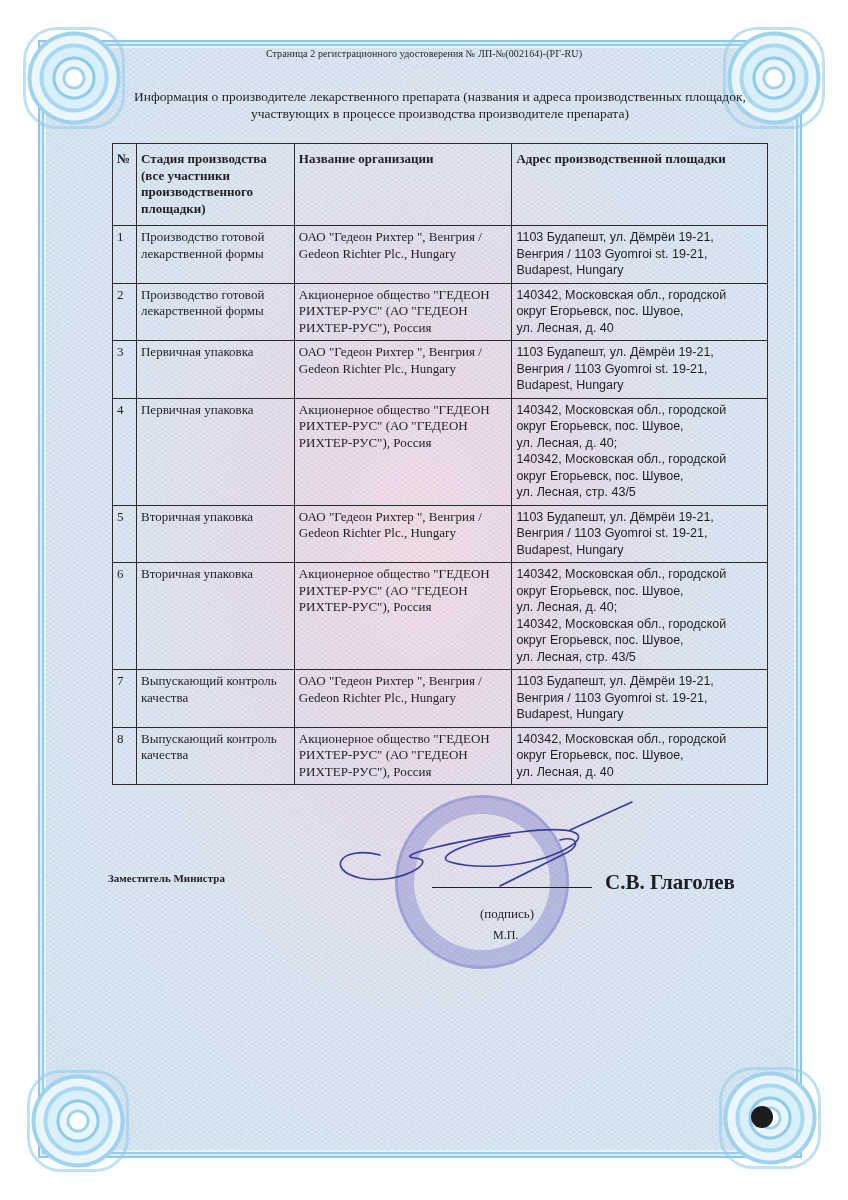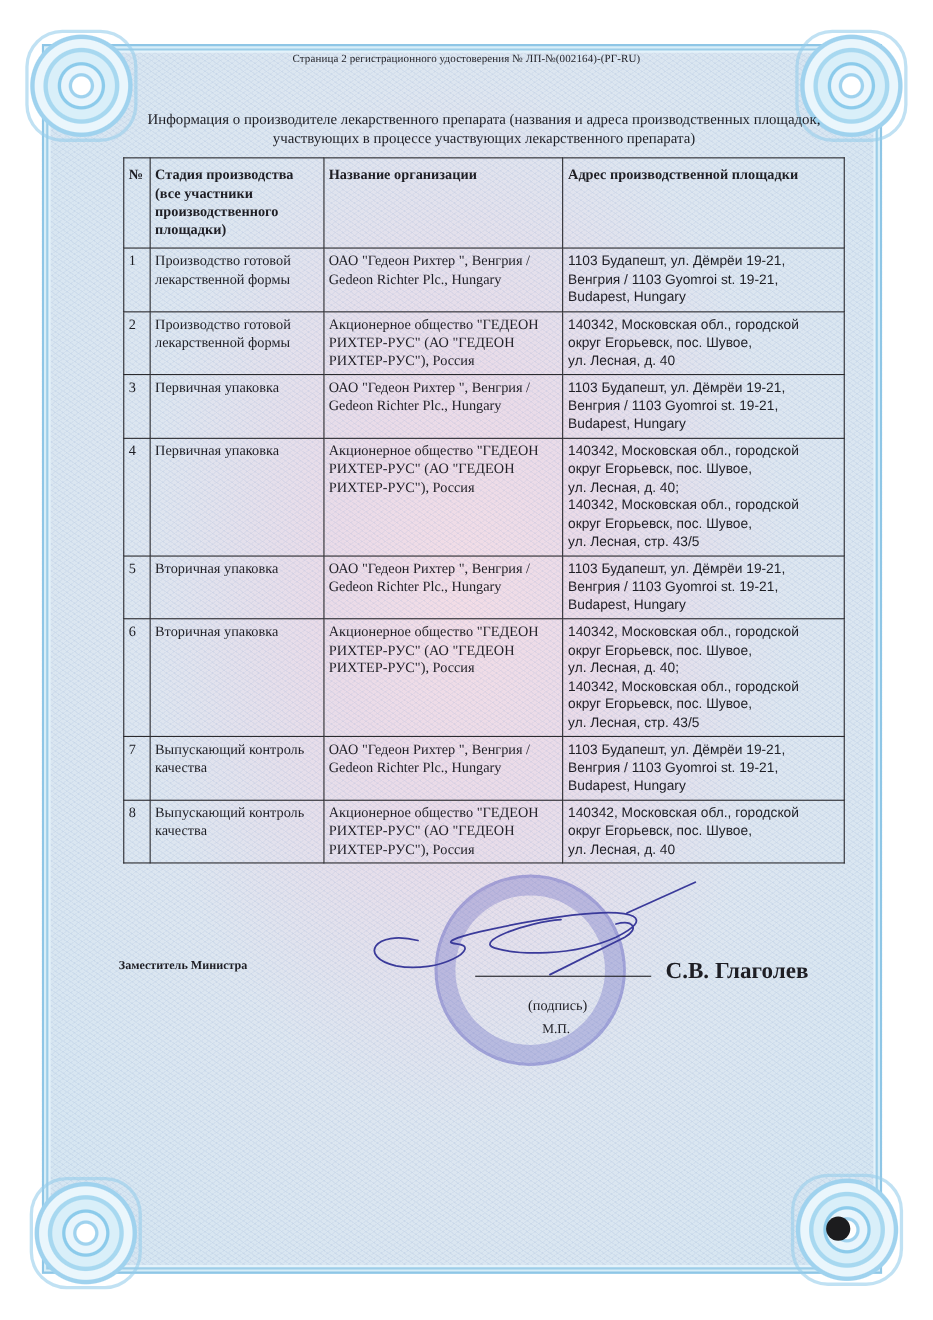--- a/index.html
+++ b/index.html
@@ -54,21 +54,21 @@
       left: 0;
       top: 48px;
       width: 848px;
       text-align: center;
       font-size: 10px;
       letter-spacing: 0.1px;
     }
     .info-heading {
       position: absolute;
       left: 100px;
-      top: 100px;
+      top: 88px;
       width: 680px;
       text-align: center;
       font-size: 13.5px;
       line-height: 17px;
     }
     table.mfg {
       position: absolute;
       left: 112px;
       top: 143px;
       width: 656px;
@@ -161,21 +161,21 @@
 <div class="rosette tl"></div>
 <div class="rosette tr"></div>
 <div class="rosette bl"></div>
 <div class="rosette br"></div>
 <div class="punch-hole"></div>
 
 <div class="page-heading">Страница 2   регистрационного удостоверения № ЛП-№(002164)-(РГ-RU)</div>
 
 <div class="info-heading">
   <div>Информация о производителе лекарственного препарата (названия и адреса производственных площадок,</div>
-  <div>участвующих в процессе участвующих лекарственного препарата)</div>
+  <div>участвующих в процессе производства производителе препарата)</div>
 </div>
 
 <table class="mfg">
   <colgroup>
     <col class="c-num">
       <col class="c-stage">
       <col class="c-org">
       <col class="c-addr">
   </colgroup>
   <thead>

